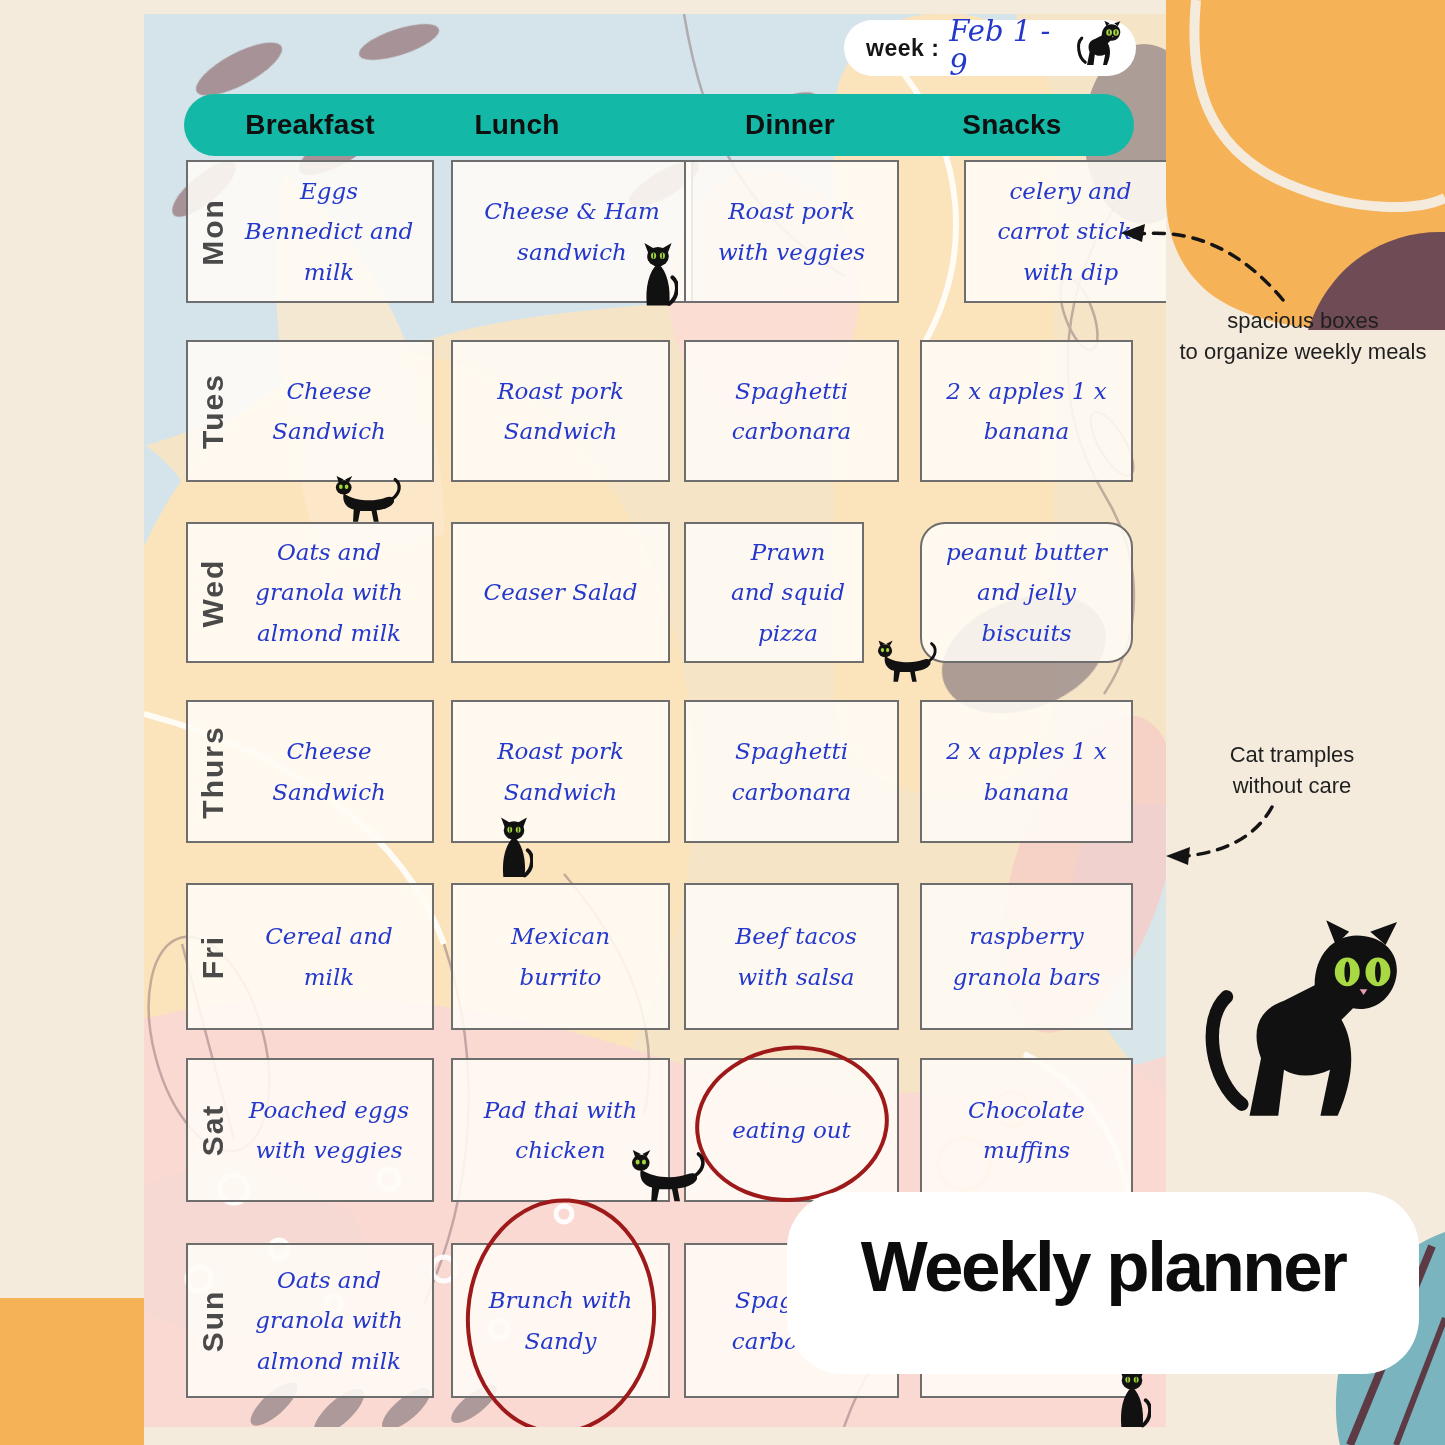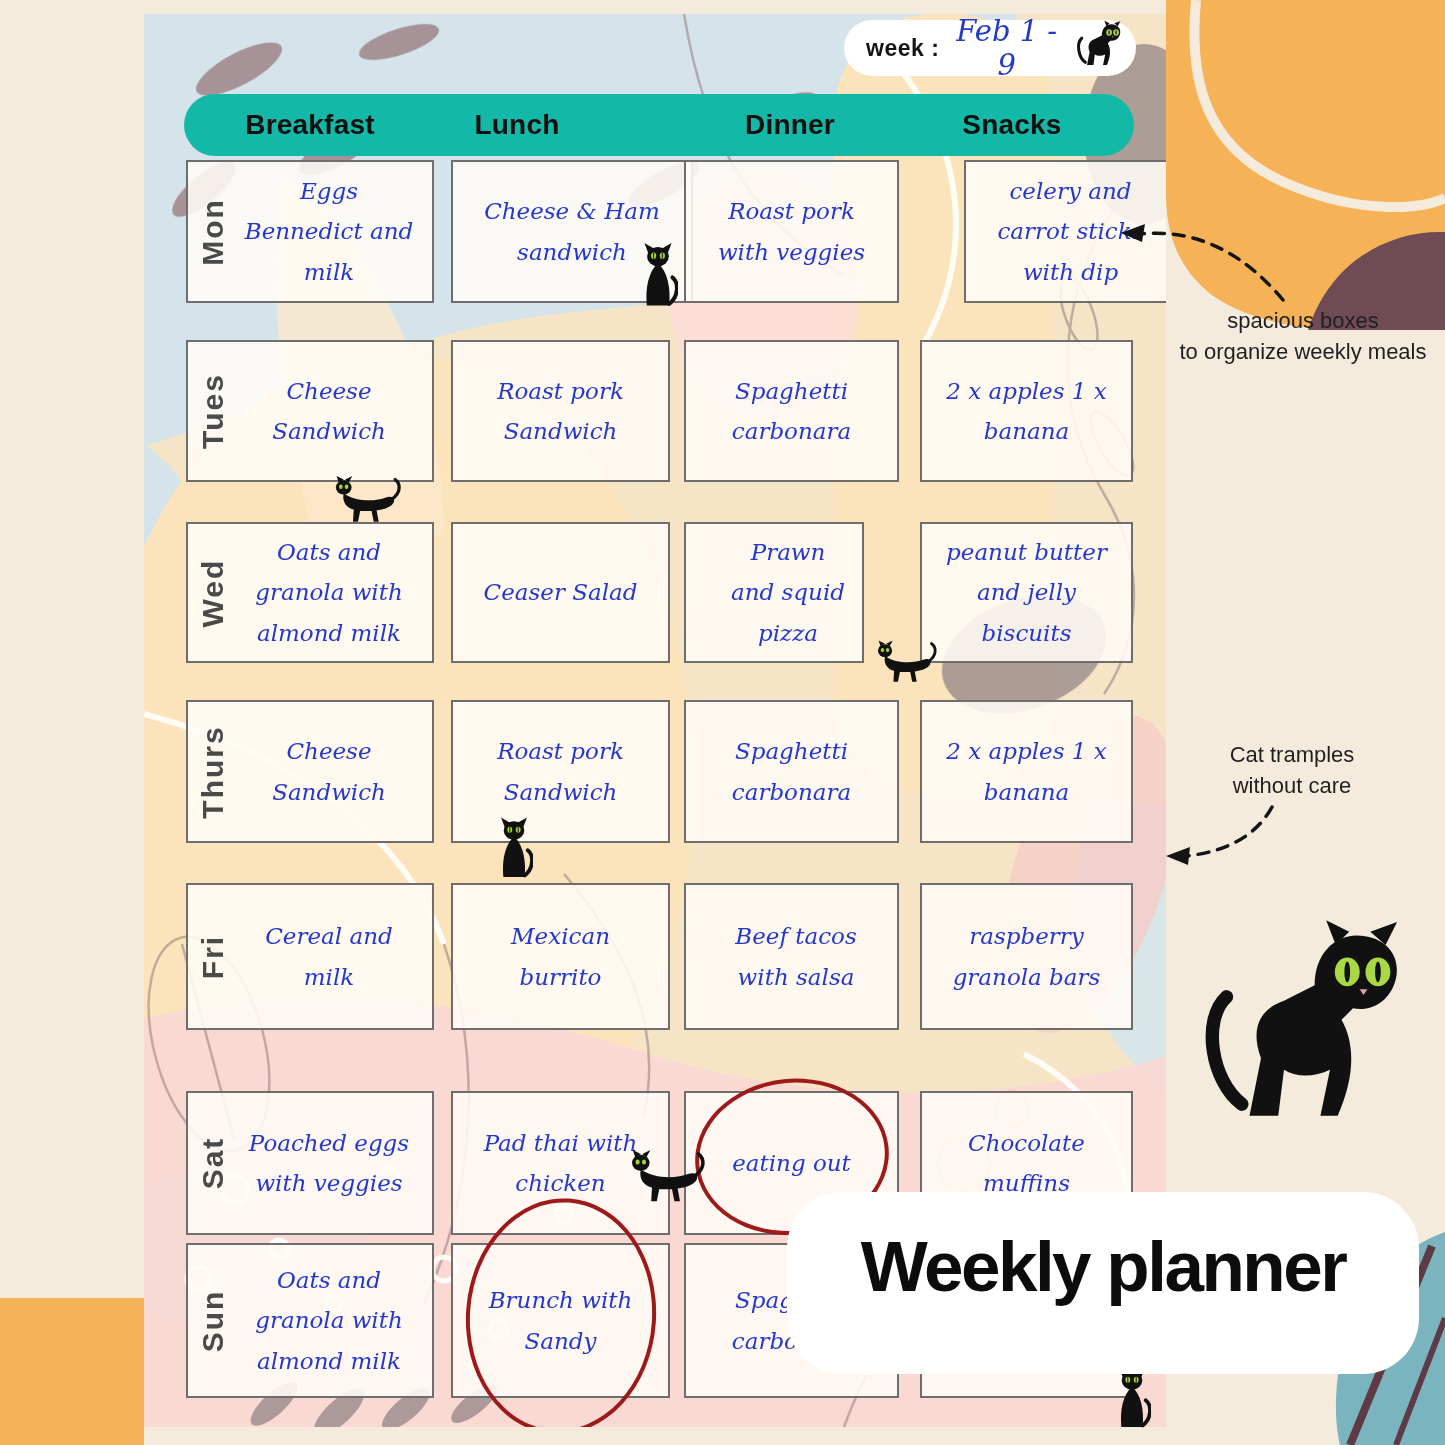--- a/index.html
+++ b/index.html
@@ -8,21 +8,21 @@
   svg{display:block;}
   
   #outer-decor{position:absolute;inset:0;z-index:1;}
   
   .page{position:absolute;left:144px;top:14px;width:1022px;height:1413px;background:#f6e5ca;z-index:2;overflow:hidden;}
   .page-decor{position:absolute;inset:0;z-index:0;}
   
   .week-pill{position:absolute;left:700px;top:6px;width:292px;height:56px;background:#fff;border-radius:28px;
              z-index:12;display:flex;align-items:center;padding:0 10px 0 22px;box-sizing:border-box;gap:10px;}
   .week-label{font-weight:700;font-size:23px;color:#151515;letter-spacing:.5px;}
-  .week-value{font-family:"DejaVu Serif",serif;font-style:italic;font-size:29px;color:#2438cc;flex:1;text-align:center;}
+  .week-value{font-family:"DejaVu Serif",serif;font-style:italic;font-size:29px;color:#2438cc;flex:1;}
   .week-cat{width:52px;height:50px;margin-top:-6px;}
   
   .col-bar{position:absolute;left:40px;top:80px;width:950px;height:62px;background:#14b8a6;border-radius:31px;z-index:12;}
   .col-head{position:absolute;top:0;height:62px;line-height:62px;width:170px;text-align:center;
             font-size:28px;font-weight:700;color:#101010;letter-spacing:.2px;}
   
   .grid{position:absolute;inset:0;z-index:10;}
   .day-row{position:absolute;left:42px;width:947px;}
   .meal-cell{position:absolute;top:0;height:100%;background:rgba(255,252,246,.88);border:2px solid #6e6e6e;
              box-sizing:border-box;display:flex;align-items:center;justify-content:center;text-align:center;}
@@ -224,21 +224,21 @@
           <div class="meal-cell cell-0" style="left: 0px; width: 248px;">
             <span class="meal-text">Oats and granola with almond milk</span>
             <span class="day-label">Wed</span>
           </div>
           <div class="meal-cell cell-1" style="left: 265px; width: 219px;">
             <span class="meal-text">Ceaser Salad</span>
           </div>
           <div class="meal-cell cell-2" style="left: 498px; width: 180px; padding-left: 28px;">
             <span class="meal-text">Prawn and squid pizza</span>
           </div>
-          <div class="meal-cell cell-3" style="left: 734px; width: 213px;">
+          <div class="meal-cell cell-3" style="left: 734px; width: 213px; border-radius: 25px;">
             <span class="meal-text">peanut butter and jelly biscuits</span>
           </div>
         </div>
         <div class="day-row" style="top: 686px; height: 143px;">
           <div class="meal-cell cell-0" style="left: 0px; width: 248px;">
             <span class="meal-text">Cheese Sandwich</span>
             <span class="day-label">Thurs</span>
           </div>
           <div class="meal-cell cell-1" style="left: 265px; width: 219px;">
             <span class="meal-text">Roast pork Sandwich</span>
@@ -258,21 +258,21 @@
           <div class="meal-cell cell-1" style="left: 265px; width: 219px;">
             <span class="meal-text">Mexican burrito</span>
           </div>
           <div class="meal-cell cell-2" style="left: 498px; width: 215px; padding-left: 9px;">
             <span class="meal-text">Beef tacos with salsa</span>
           </div>
           <div class="meal-cell cell-3" style="left: 734px; width: 213px;">
             <span class="meal-text">raspberry granola bars</span>
           </div>
         </div>
-        <div class="day-row" style="top: 1044px; height: 144px; margin-top: 33px;">
+        <div class="day-row" style="top: 1044px; height: 144px;">
           <div class="meal-cell cell-0" style="left: 0px; width: 248px;">
             <span class="meal-text">Poached eggs with veggies</span>
             <span class="day-label">Sat</span>
           </div>
           <div class="meal-cell cell-1" style="left: 265px; width: 219px;">
             <span class="meal-text">Pad thai with chicken</span>
           </div>
           <div class="meal-cell cell-2" style="left: 498px; width: 215px;">
             <span class="meal-text">eating out</span>
             <div class="circle-mark" style="border-color: rgb(158, 26, 26);"></div>

